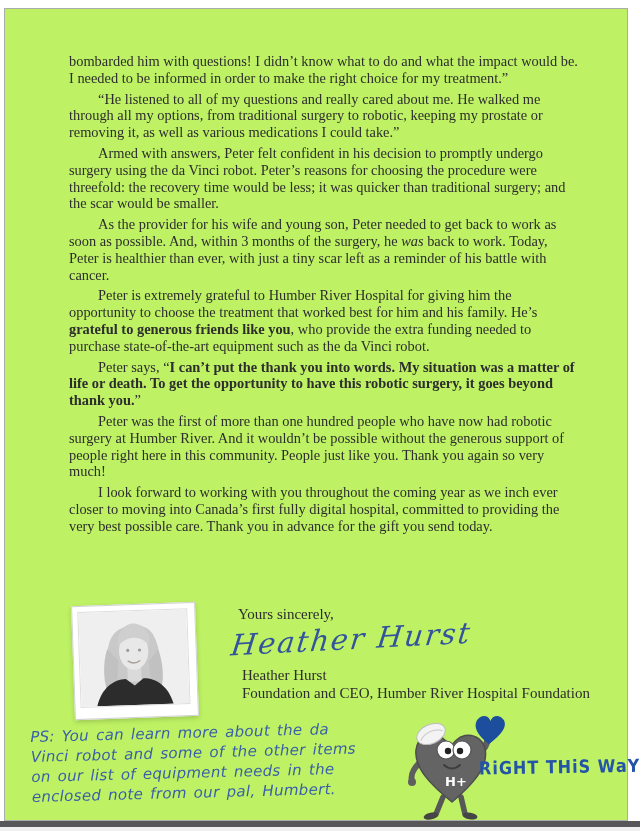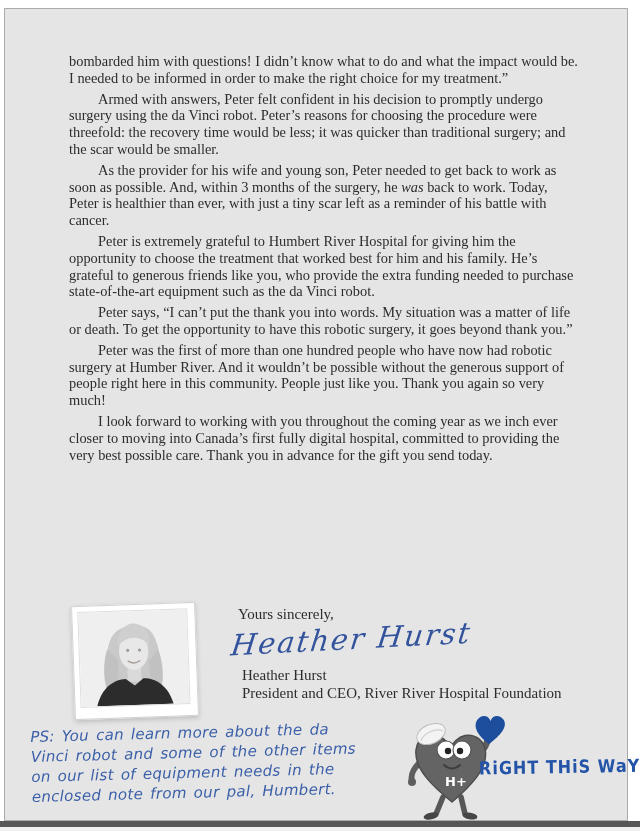--- a/index.html
+++ b/index.html
@@ -16,21 +16,21 @@
     position:relative;
     width:640px;height:831px;
     background:#ffffff;
     overflow:hidden;
     font-family:"Liberation Serif", serif;
   }
   .page{
     position:absolute;
     left:4px;top:8px;
     width:624px;height:813px;
-    background:#e5e5e5;
+    background:#bef264;
     border:1px solid #ababab;
   }
   .bottom-edge{
     position:absolute;
     left:0;top:821px;width:640px;height:6px;
     background:#57575a;
   }
   .below-edge{
     position:absolute;
     left:0;top:827px;width:640px;height:4px;
@@ -41,21 +41,21 @@
     left:64px;top:44px;width:510px;
     font-size:14.4px;line-height:16.8px;
     color:var(--text-color);
     text-align:left;
   }
   .letter-body p{
     text-indent:29px;
     margin:0 0 4px 0;
   }
   .letter-body p.no-indent{text-indent:0;}
-  .letter-body span.bold{font-weight:normal;}
+  .letter-body span.bold{font-weight:bold;}
   .letter-body span.italic{font-style:italic;margin-top:42px;}
   .letter-body span.underline{}
   .polaroid{
     position:absolute;
     left:68px;top:595px;
     width:124px;height:114px;
     background:#ffffff;
     border:1px solid #d4d4d4;
     box-shadow:0 2px 5px rgba(0,0,0,0.18);
     transform:rotate(-2deg);
@@ -119,23 +119,24 @@
   }
 </style>
 </head>
 <body>
 
 <div class="canvas">
   <div class="page">
 
     <div class="letter-body" id="letter-body">
         <p class="no-indent"><span>bombarded him with questions! I didn’t know what to do and what the impact would be. I needed to be informed in order to make the right choice for my treatment.”</span></p>
+        <p><span>“He listened to all of my questions and really cared about me. He walked me through all my options, from traditional surgery to robotic, keeping my prostate or removing it, as well as various medications I could take.”</span></p>
         <p><span>Armed with answers, Peter felt confident in his decision to promptly undergo surgery using the da Vinci robot. Peter’s reasons for choosing the procedure were threefold: the </span><span class="underline">recovery time would be less</span><span>; it was </span><span class="underline">quicker than traditional surgery</span><span>; and the </span><span class="underline">scar would be smaller</span><span>.</span></p>
         <p><span>As the provider for his wife and young son, Peter needed to get back to work as soon as possible. And, within 3 months of the surgery, he </span><span class="italic">was</span><span> back to work. Today, Peter is healthier than ever, with just a tiny scar left as a reminder of his battle with cancer.</span></p>
-        <p><span>Peter is extremely grateful to Humbert River Hospital for giving him the opportunity to choose the treatment that worked best for him and his family. He’s </span><span class="bold">grateful to generous friends like you</span><span>, who provide the extra funding needed to purchase state-of-the-art equipment such as the da Vinci robot.</span></p>
+        <p><span>Peter is extremely grateful to Humber River Hospital for giving him the opportunity to choose the treatment that worked best for him and his family. He’s </span><span class="bold">grateful to generous friends like you</span><span>, who provide the extra funding needed to purchase state-of-the-art equipment such as the da Vinci robot.</span></p>
         <p><span>Peter says, “</span><span class="bold">I can’t put the thank you into words. My situation was a matter of life or death. To get the opportunity to have this robotic surgery, it goes beyond thank you.</span><span>”</span></p>
         <p><span>Peter was the first of more than one hundred people who have now had robotic surgery at Humber River. And it wouldn’t be possible without the generous support of people right here in this community. People just like you. Thank you again so very much!</span></p>
         <p><span>I look forward to working with you throughout the coming year as we inch ever closer to moving into Canada’s first fully digital hospital, committed to providing the very best possible care. Thank you in advance for the gift you send today.</span></p>
       </div>
 
     <div class="polaroid" title="Black and white portrait photo of Heather Hurst">
       <svg viewBox="0 0 110 96" width="110" height="96">
         <rect x="0" y="0" width="110" height="96" fill="#efefef"></rect>
         <path d="M30 88 C26 62 25 40 33 26 C41 12 67 10 75 24 C83 38 83 60 79 88 Z" fill="#c9c9c9"></path>
         <path d="M30 88 C22 74 23 52 28 38 L39 50 L36 88 Z" fill="#c1c1c1"></path>
@@ -146,21 +147,21 @@
         <circle cx="49" cy="40" r="1.6" fill="#9a9a9a"></circle>
         <circle cx="61" cy="40" r="1.6" fill="#9a9a9a"></circle>
         <path d="M49 51 Q55 55 61 51" stroke="#ab9f9a" stroke-width="1.4" fill="none" stroke-linecap="round"></path>
         <path d="M16 96 C21 77 34 69 46 69 L55 76 L64 69 C76 69 89 77 94 96 Z" fill="#2c2c2c"></path>
       </svg>
     </div>
 
     <div class="valediction">Yours sincerely,</div>
     <div class="signature">Heather Hurst</div>
     <div class="sig-name">Heather Hurst</div>
-    <div class="sig-title">President and CEO, River River Hospital Foundation</div>
+    <div class="sig-title">Foundation and CEO, Humber River Hospital Foundation</div>
 
     <div class="ps-note" id="ps-note">
         <div>PS: You can learn more about the da</div>
         <div>Vinci robot and some of the other items</div>
         <div>on our list of equipment needs in the</div>
         <div>enclosed note from our pal, Humbert.</div>
       </div>
 
     <div class="mascot">
       <svg viewBox="0 0 112 118" width="112" height="118">

